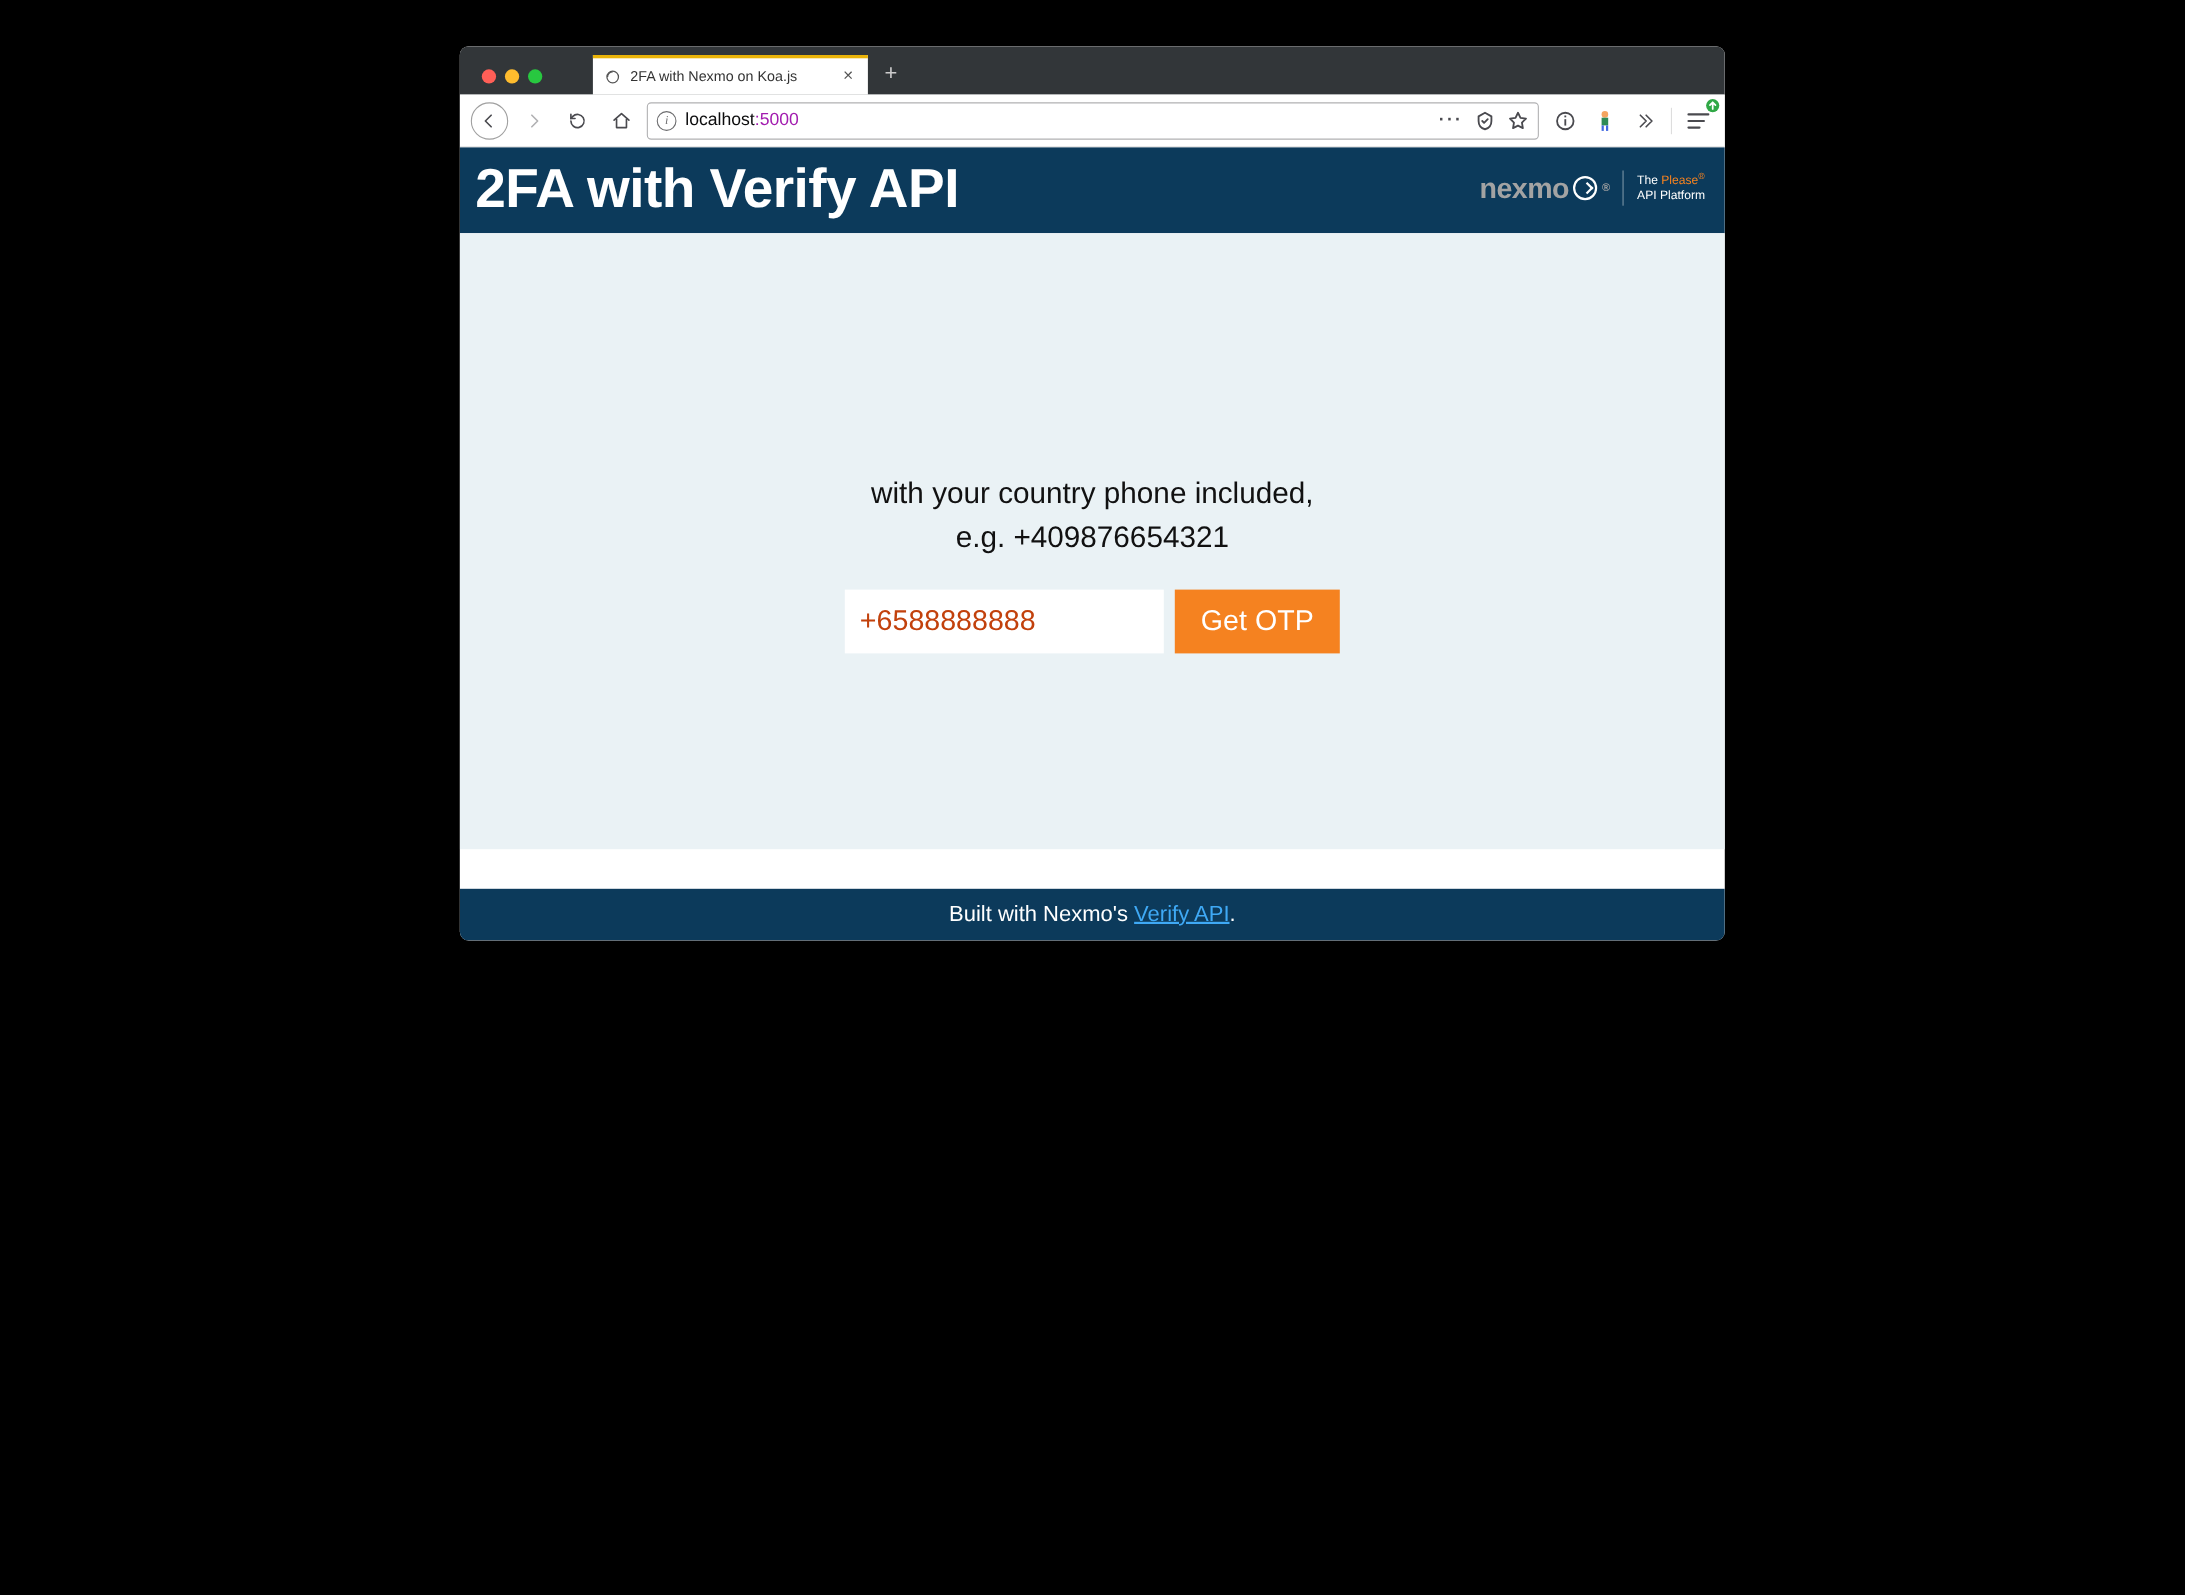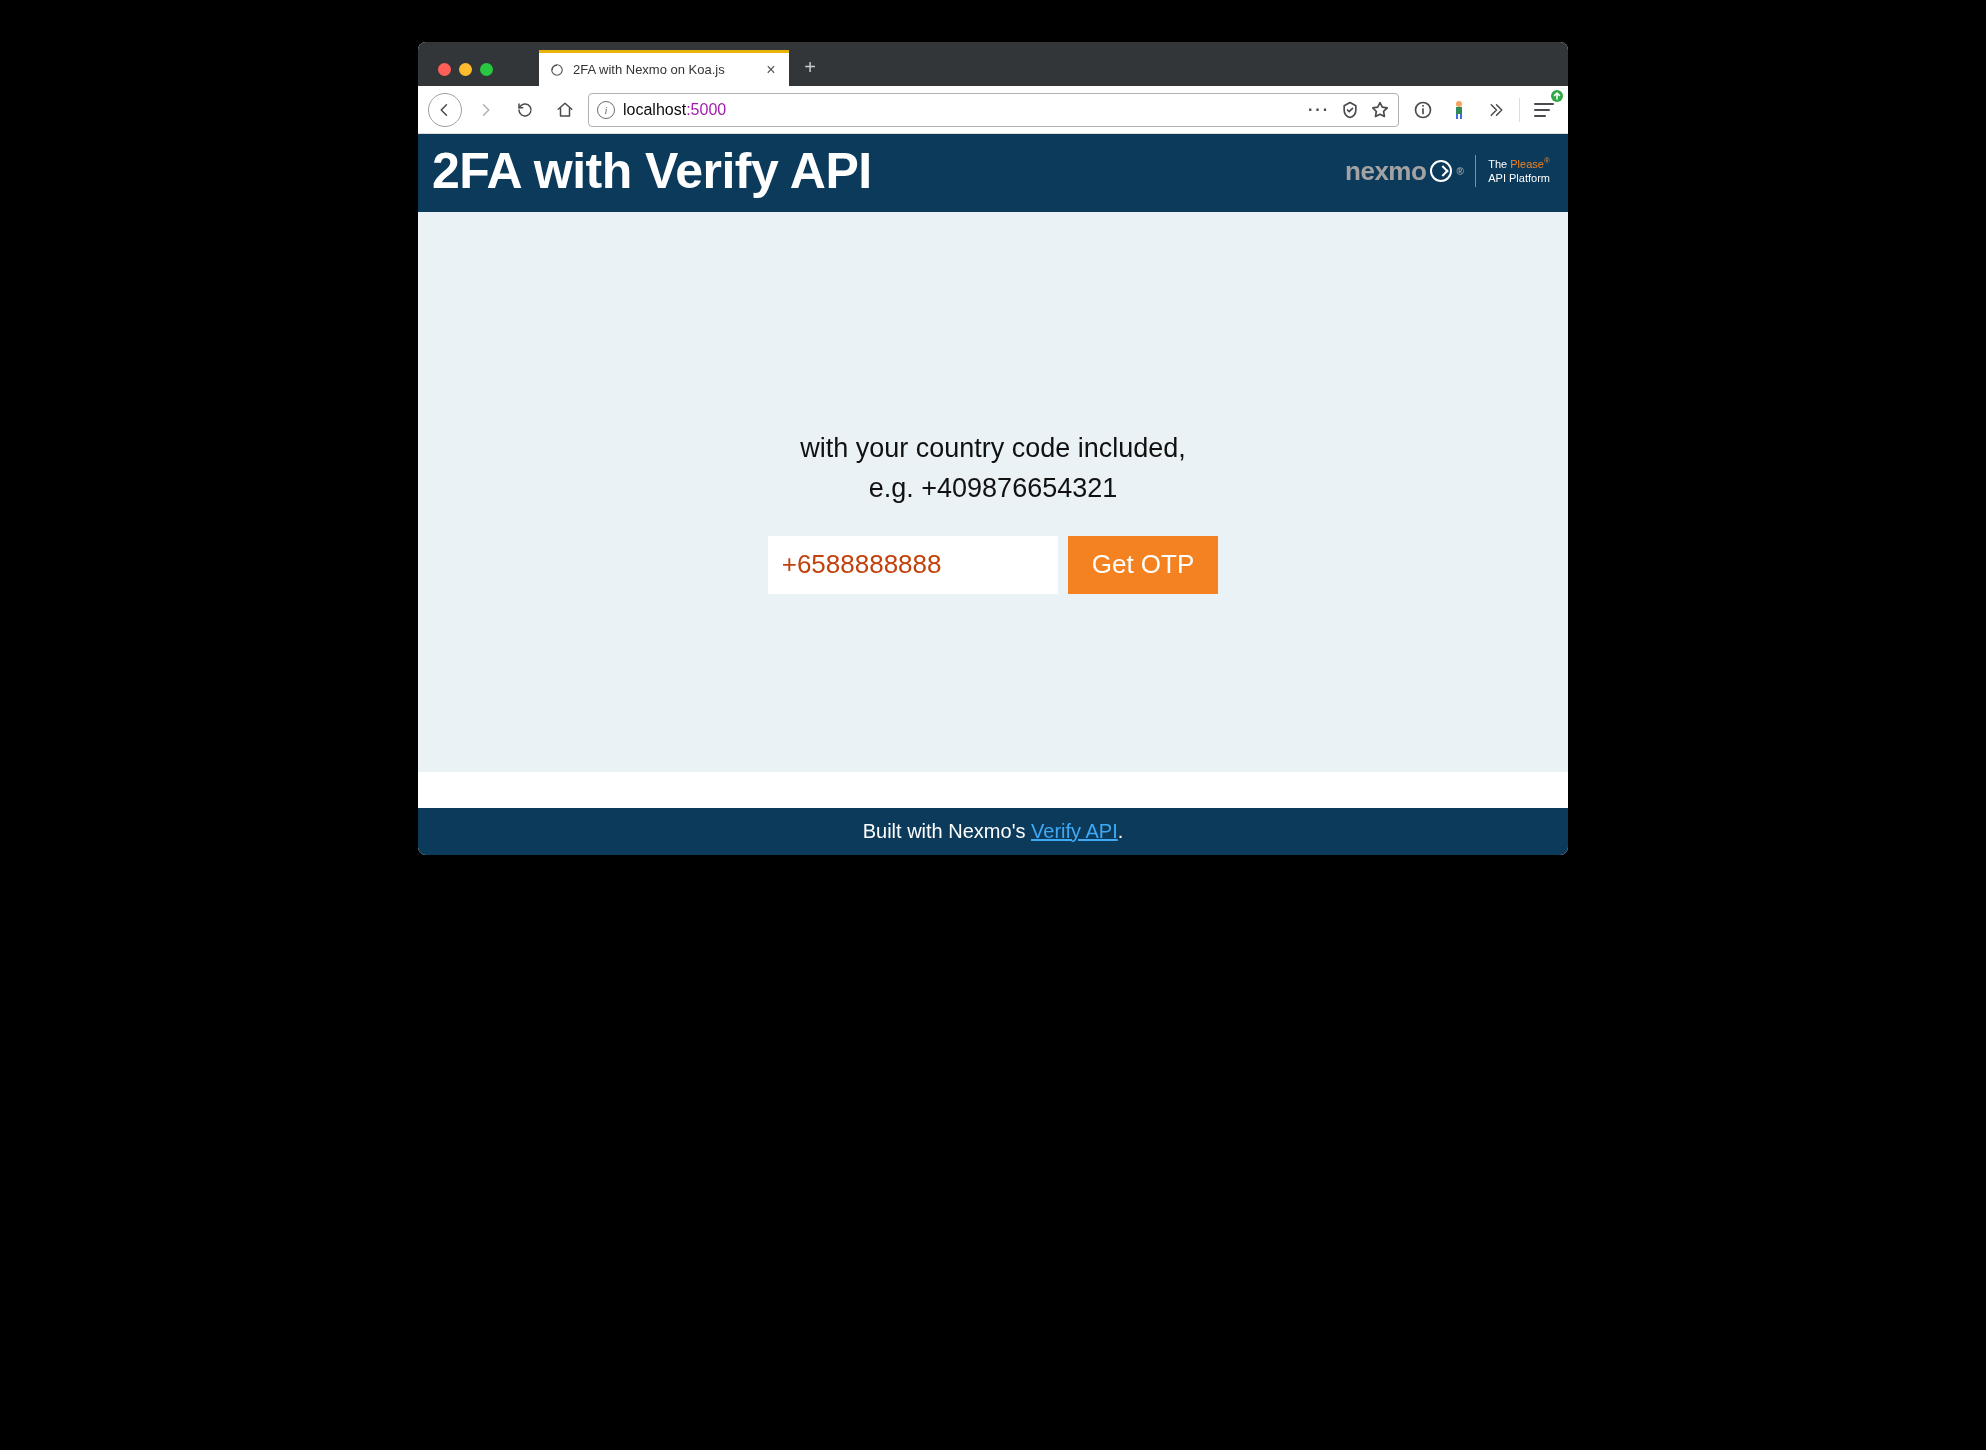--- a/index.html
+++ b/index.html
@@ -259,21 +259,21 @@
         <div class="brand-tag">
           <span class="white">The </span><span class="orange">Please</span><span class="orange" style="font-size:8px;vertical-align:super;">®</span><br>
           <span class="white">API Platform</span>
         </div>
       </div>
     </div>
 
     <div class="content">
       <p class="instr">
         <br>
-        <span>with your country code included,</span><br>
+        <span>with your country phone included,</span><br>
         <span>e.g. +409876654321</span>
       </p>
       <div class="form-row">
         <input class="phone-input" type="text" value="+6588888888" style="">
         <button class="otp-btn">Get OTP</button>
       </div>
     </div>
 
     <div class="footer">
       <span>Built with Nexmo's </span><a href="#">Verify API</a><span>.</span>

